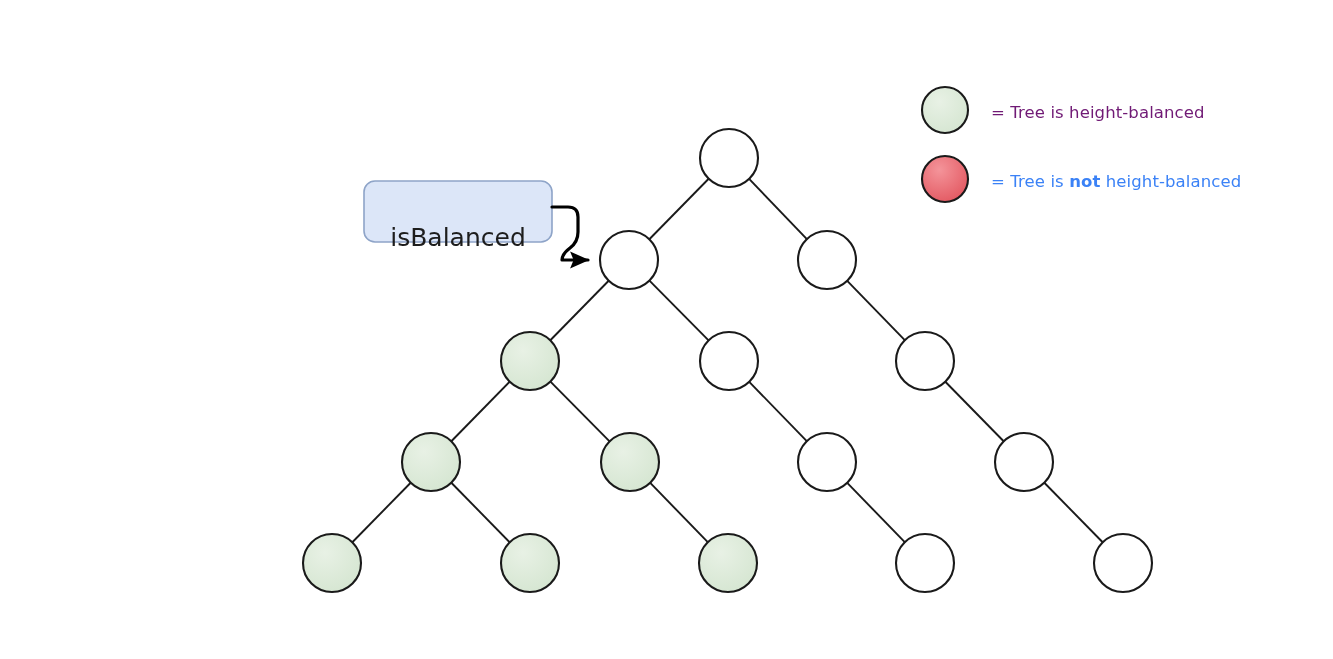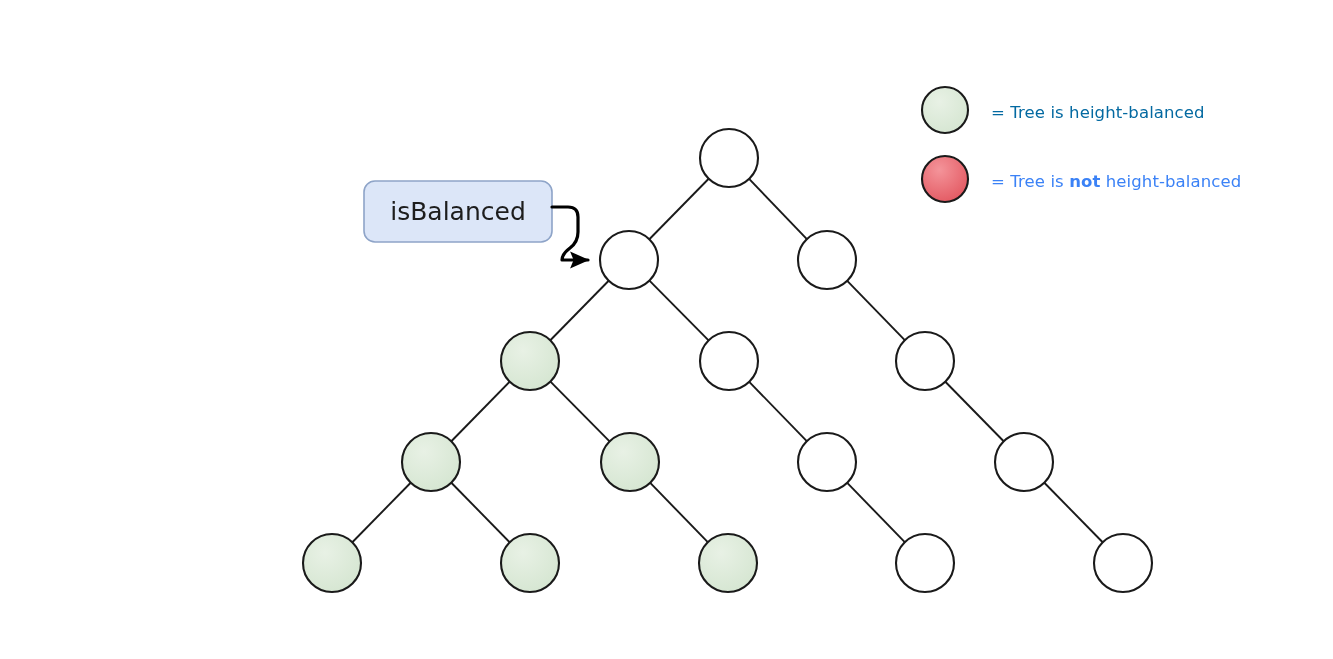--- a/index.html
+++ b/index.html
@@ -37,20 +37,21 @@
   }
   .legend-label .bold {
     font-weight: bold;
   }
   .callout-text {
     position: absolute;
     font-family: "DejaVu Sans", sans-serif;
     font-size: 25px;
     color: #121212;
     white-space: nowrap;
+    margin-top: 26px;
   }
 </style>
 </head>
 <body>
 
 <div id="diagram-root">
 
   <svg class="canvas" viewBox="0 0 1333 659" xmlns="http://www.w3.org/2000/svg">
     <defs>
       <radialGradient id="grad-balanced" cx="38%" cy="32%" r="78%">
@@ -107,17 +108,17 @@
 
     <g id="legend-layer">
         <circle cx="945" cy="110" r="23" fill="url(#grad-balanced)" stroke="#1a1a1a" stroke-width="2.1"></circle>
         <circle cx="945" cy="179" r="23" fill="url(#grad-unbalanced)" stroke="#1a1a1a" stroke-width="2.1"></circle>
       </g>
   </svg>
 
   <div class="callout-text" id="callout-label-el" style="left: 364px; top: 181px; width: 188px; height: 61px; display: flex; align-items: center; justify-content: center; color: rgb(29, 29, 29);">isBalanced</div>
 
   <div id="legend-text-layer">
-      <div class="legend-label" style="left: 991px; top: 103px; color: #0369a1;"><span>= Tree is height-balanced</span></div>
+      <div class="legend-label" style="left: 991px; top: 103px; color: #701a75;"><span>= Tree is height-balanced</span></div>
       <div class="legend-label" style="left: 991px; top: 172px; color: #3b82f6;"><span>= Tree is </span><span class="bold">not</span><span> height-balanced</span></div>
     </div>
 
 </div>
 
 </body></html>

